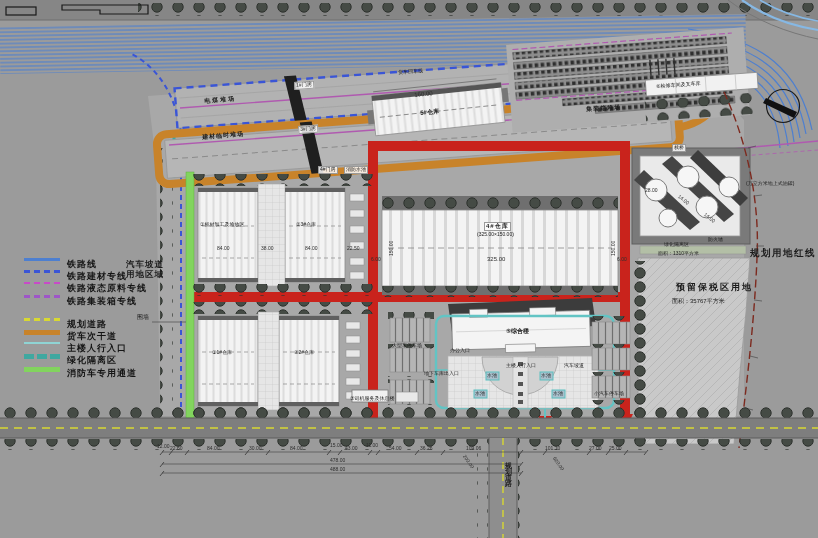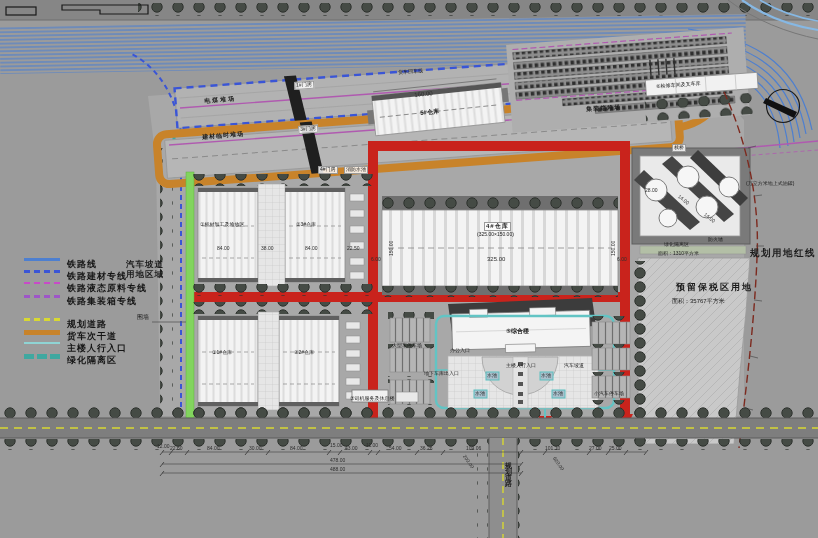--- a/index.html
+++ b/index.html
@@ -358,20 +358,24 @@
         <span class="leg-t">货车次干道</span>
       </div>
   <div class="leg-row">
         <span class="sw sw9"></span>
         <span class="leg-t">主楼人行入口</span>
       </div>
   <div class="leg-row">
         <span class="sw sw10"></span>
         <span class="leg-t">绿化隔离区</span>
       </div>
+  <div class="leg-row">
+        <span class="sw sw11"></span>
+        <span class="leg-t">消防车专用通道</span>
+      </div>
 </div>
 
 <div class="lbl f8 pre" style="left:126px;top:260px;letter-spacing:1px">汽车坡道
 用地区域</div>
 <div class="lbl f6" style="left:137px;top:314px">围墙</div>
 
 <div class="lbl f6b" style="left:204px;top:98px;transform:rotate(-4.5deg);letter-spacing:2px">电煤堆场</div>
 <div class="lbl f6b" style="left:202px;top:134px;transform:rotate(-4.5deg);letter-spacing:1px">建材临时堆场</div>
 <div class="lbl f5 tag" style="left:294px;top:82px;transform:rotate(-4deg)">1#门房</div>
 <div class="lbl f5 tag" style="left:298px;top:126px;transform:rotate(-4deg)">3#门房</div>

